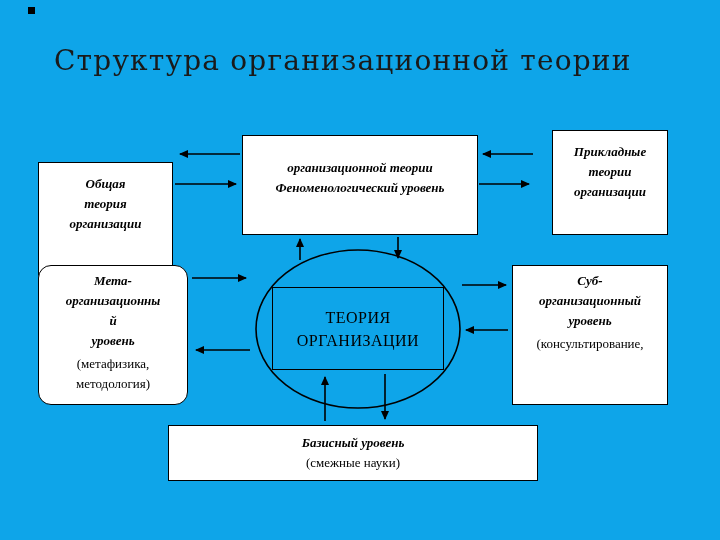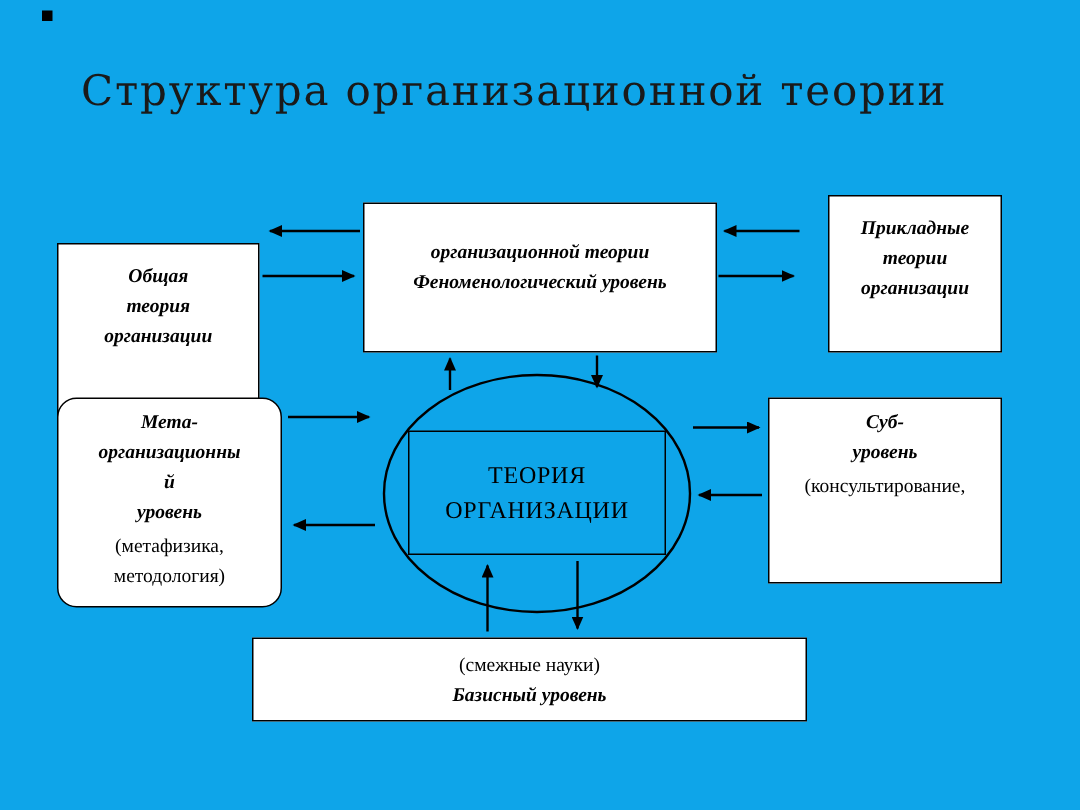--- a/index.html
+++ b/index.html
@@ -51,21 +51,21 @@
     line-height: 20px;
   }
   .box .line { display: block; }
   .bi { font-weight: bold; font-style: italic; }
   .reg { font-weight: normal; font-style: normal; }
 
   #box-general  { left: 38px;  top: 130px; width: 135px; height: 133px; padding-top: 11px; margin-top: 32px; }
   #box-pheno    { left: 242px; top: 135px; width: 236px; height: 100px; justify-content: center; padding-bottom: 14px; }
   #box-applied  { left: 535px; top: 130px; width: 116px; height: 105px; padding-top: 11px; margin-left: 17px; }
   #box-meta     { left: 38px;  top: 265px; width: 150px; height: 140px; padding-top: 5px; border-radius: 13px; }
-  #box-sub      { left: 512px; top: 265px; width: 156px; height: 124px; padding-top: 5px; }
+  #box-sub      { left: 512px; top: 265px; width: 156px; height: 140px; padding-top: 5px; }
   #box-basic    { left: 168px; top: 425px; width: 370px; height: 56px; justify-content: center; }
   #box-core {
     left: 272px; top: 287px; width: 172px; height: 83px;
     justify-content: center;
     font-size: 16px;
     line-height: 23px;
     letter-spacing: 0.5px;
     background: transparent;
   }
   .note { padding-top: 3px; }
@@ -133,22 +133,23 @@
     <span class="line reg">методология)</span>
   </div>
 
   <div class="box" id="box-core">
     <span class="line reg">ТЕОРИЯ</span>
     <span class="line reg">ОРГАНИЗАЦИИ</span>
   </div>
 
   <div class="box" id="box-sub">
     <span class="line bi">Суб-</span>
+    <span class="line bi">организационный</span>
     <span class="line bi">уровень</span>
     <span class="line reg note">(консультирование,</span>
   </div>
 
   <div class="box" id="box-basic">
+    <span class="line bi">Базисный уровень</span>
     <span class="line reg">(смежные науки)</span>
-    <span class="line bi">Базисный уровень</span>
   </div>
 
 </div>
 
 </body></html>

